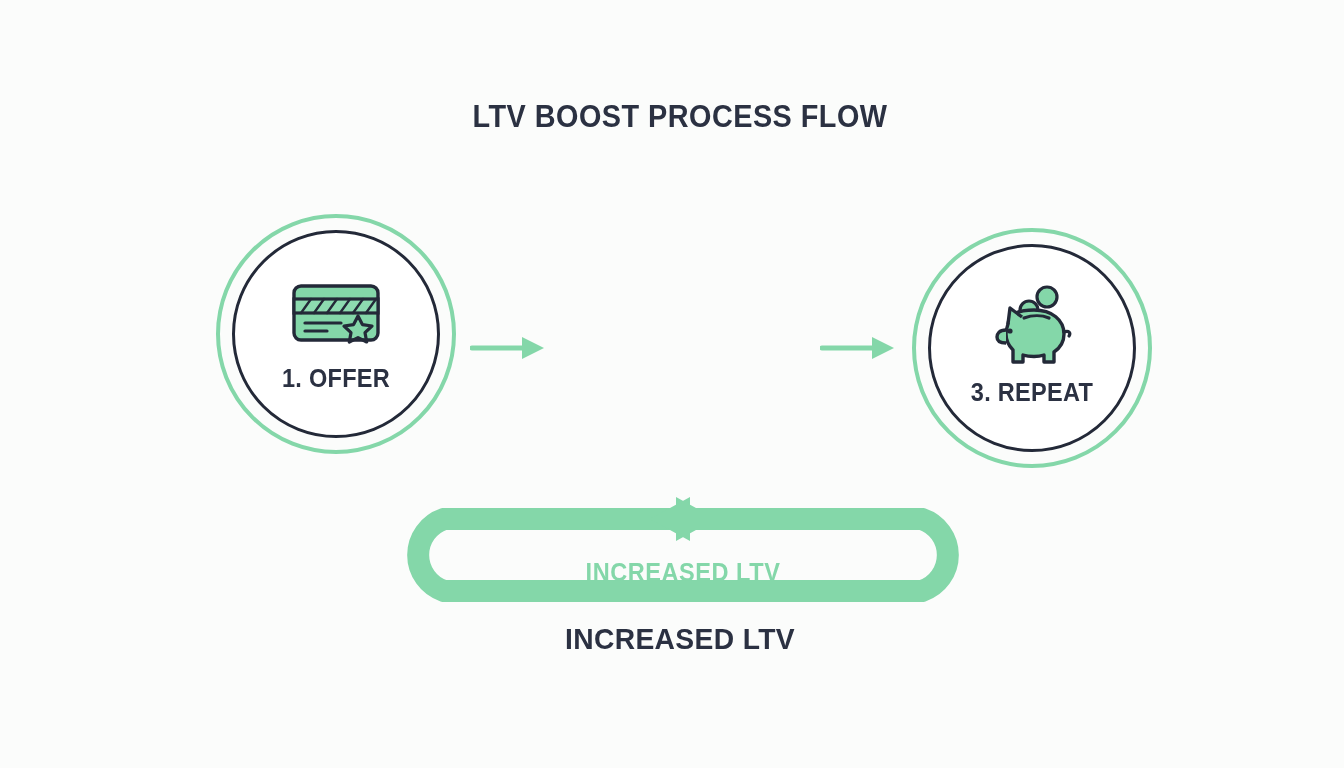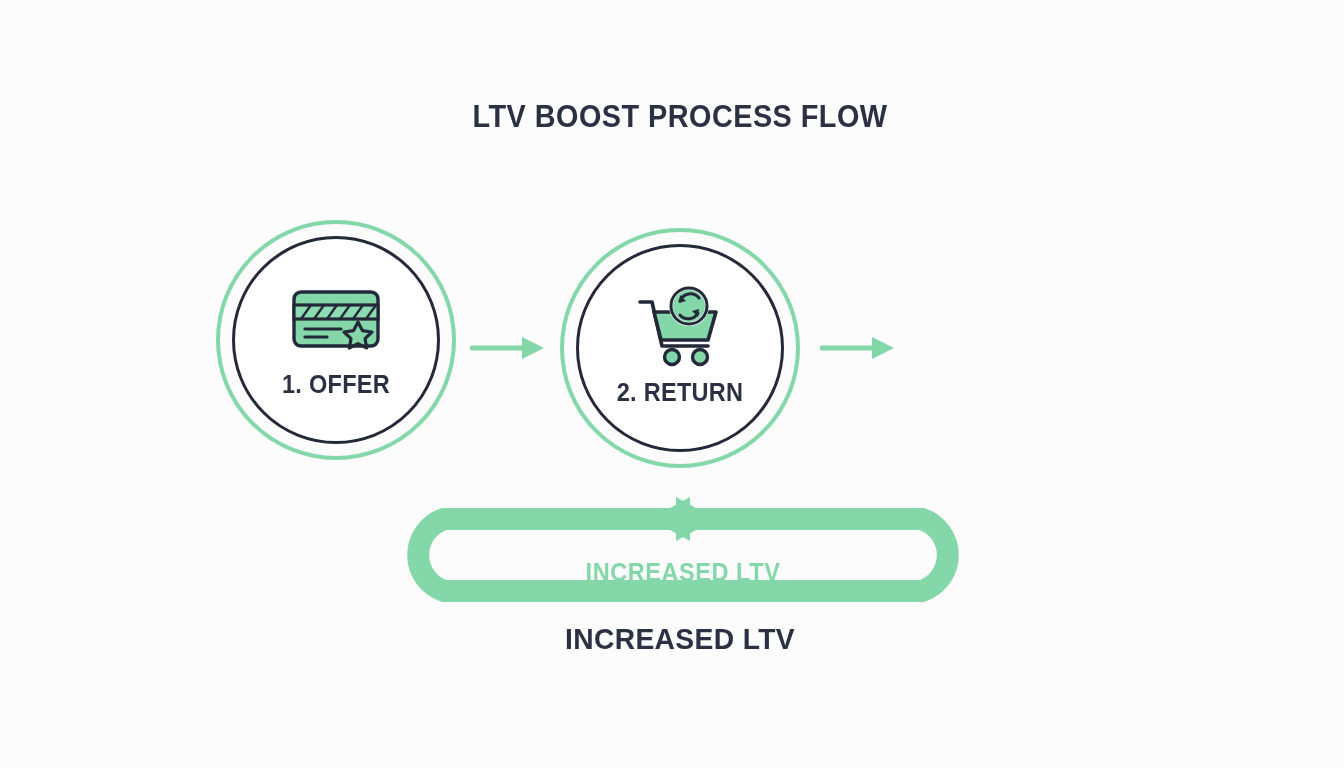--- a/index.html
+++ b/index.html
@@ -76,21 +76,21 @@
     top: 150px;
     width: 240px;
     text-align: center;
     font-family: "Liberation Sans Narrow", "Liberation Sans", sans-serif;
     font-size: 25px;
     font-weight: bold;
     letter-spacing: 0.3px;
     color: #2b3142;
     transform: scaleX(0.94);
   }
-  #node-1 { left: 208px; top: 220px; text-decoration: underline; }
+  #node-1 { left: 208px; top: 214px; text-decoration: underline; }
   #node-2 { left: 552px; top: 228px; }
   #node-3 { left: 904px; top: 228px; }
 
   
   .connector {
     position: absolute;
     height: 30px;
     width: 80px;
     top: 333px;
   }
@@ -155,40 +155,40 @@
           <line x1="78" y1="35" x2="88" y2="21"></line>
         </g>
         <line x1="17" y1="45" x2="53" y2="45" stroke="#232938" stroke-width="3.2" stroke-linecap="round"></line>
         <line x1="17" y1="53" x2="39" y2="53" stroke="#232938" stroke-width="3.2" stroke-linecap="round"></line>
         <path d="M70 38 L74.4 46.6 L84 48 L77 54.6 L78.7 64 L70 59.6 L61.3 64 L63 54.6 L56 48 L65.6 46.6 Z" fill="none" stroke="#232938" stroke-width="3.2" stroke-linejoin="round"></path>
       </svg>
     </div>
     <div class="node-label">1. OFFER</div>
   </div>
 
-  <div class="node" id="node-2">
+
+  <div class="node" id="node-3">
     <div class="node-ring-outer"></div>
     <div class="node-ring-inner"></div>
     <div class="node-icon">
       <svg width="96" height="86" viewBox="0 0 96 86">
-        <path d="M8 18 L20 18 L30 62 L76 62" fill="none" stroke="#232938" stroke-width="3.6" stroke-linecap="round" stroke-linejoin="round"></path>
-        <path d="M22 28 L84 28 L76 56 L29 56 Z" fill="#84d7a9" stroke="#232938" stroke-width="3.6" stroke-linejoin="round"></path>
-        <circle cx="40" cy="73" r="7.5" fill="#84d7a9" stroke="#232938" stroke-width="3.4"></circle>
-        <circle cx="68" cy="73" r="7.5" fill="#84d7a9" stroke="#232938" stroke-width="3.4"></circle>
-        <circle cx="57" cy="22" r="18" fill="#84d7a9" stroke="#ffffff" stroke-width="4"></circle>
-        <circle cx="57" cy="22" r="18" fill="none" stroke="#232938" stroke-width="3"></circle>
-        <path d="M48 17 A11 11 0 0 1 67 14" fill="none" stroke="#232938" stroke-width="3" stroke-linecap="round"></path>
-        <path d="M66 29 A11 11 0 0 1 48 31" fill="none" stroke="#232938" stroke-width="3" stroke-linecap="round"></path>
-        <path d="M48 11 L47 19 L54 17 Z" fill="#232938"></path>
-        <path d="M66 33 L67 25 L60 27 Z" fill="#232938"></path>
+        <circle cx="63" cy="13" r="10" fill="#84d7a9" stroke="#232938" stroke-width="3.2"></circle>
+        <circle cx="45" cy="26" r="9" fill="#84d7a9" stroke="#232938" stroke-width="3.2"></circle>
+        <path d="M24 40 C24 29 37 26 50 26 C68 26 80 36 80 50 C80 58 76 64 70 68
+                 L70 78 L60 78 L60 71 C57 72 53 72.5 50 72.5 C46 72.5 42 72 39 71
+                 L39 78 L29 78 L29 66 C25 62 22 57 22 50 C22 46 23 43 24 40 Z" fill="#84d7a9" stroke="#232938" stroke-width="3.4" stroke-linejoin="round"></path>
+        <path d="M24 40 L26 24 L38 33" fill="#84d7a9" stroke="#232938" stroke-width="3.4" stroke-linejoin="round"></path>
+        <path d="M22 46 C15 46 13 50 13 53 C13 56 15 59 22 59" fill="#84d7a9" stroke="#232938" stroke-width="3.4" stroke-linejoin="round"></path>
+        <circle cx="26" cy="47" r="2.6" fill="#232938"></circle>
+        <path d="M40 34 C48 31 58 31 65 34" fill="none" stroke="#232938" stroke-width="3.2" stroke-linecap="round"></path>
+        <path d="M80 48 C85 46 87 49 85 52" fill="none" stroke="#232938" stroke-width="3.2" stroke-linecap="round"></path>
       </svg>
     </div>
-    <div class="node-label">2. RETURN</div>
-  </div>
-
+    <div class="node-label">3. REPEAT</div>
+  </div>
 
   <div class="connector" id="connector-1">
     <svg width="80" height="30" viewBox="0 0 80 30">
       <line x1="2" y1="15" x2="52" y2="15" stroke="#84d7a9" stroke-width="5" stroke-linecap="round"></line>
       <path d="M52 4 L74 15 L52 26 Z" fill="#84d7a9"></path>
     </svg>
   </div>
   <div class="connector" id="connector-2">
     <svg width="80" height="30" viewBox="0 0 80 30">
       <line x1="2" y1="15" x2="52" y2="15" stroke="#84d7a9" stroke-width="5" stroke-linecap="round"></line>

